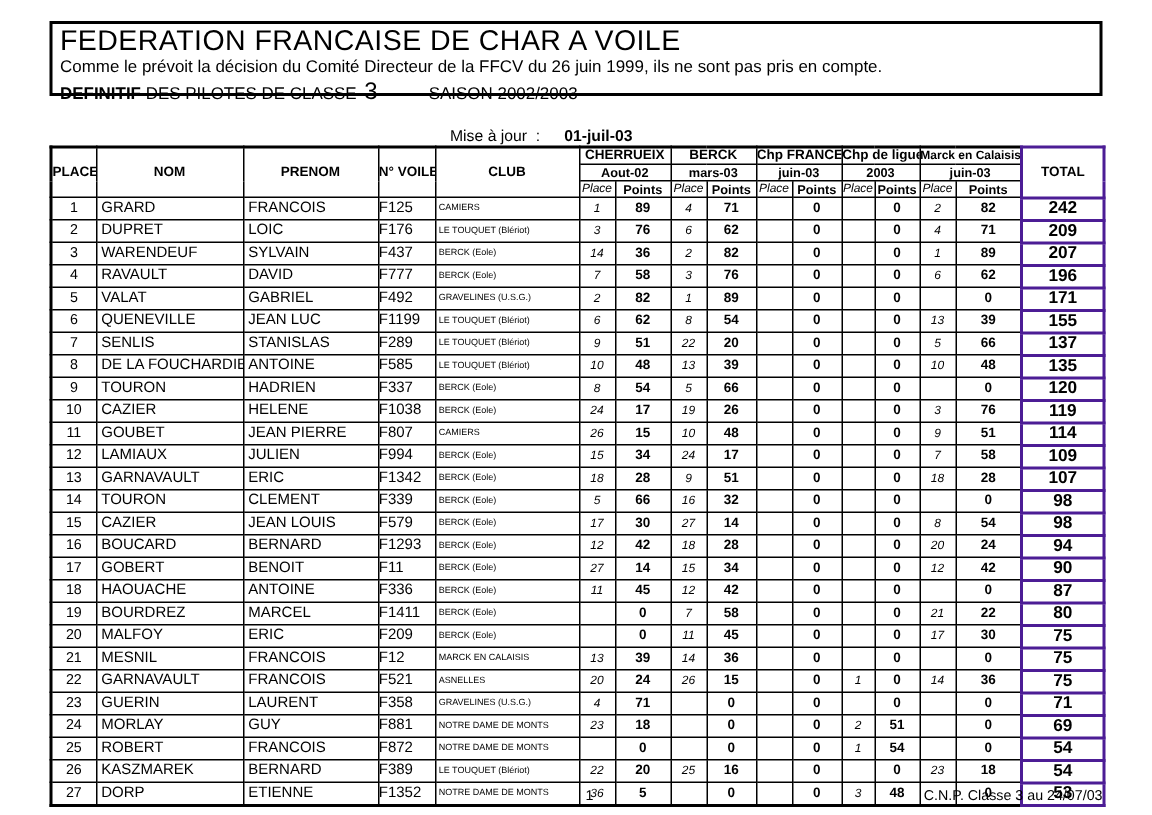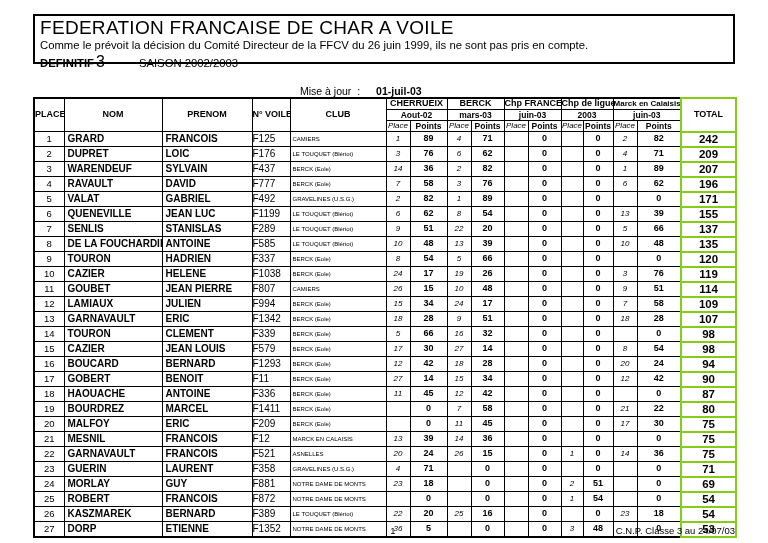--- a/index.html
+++ b/index.html
@@ -27,40 +27,41 @@
   .grid th,.grid td{
     border:1px solid #000;padding:0;overflow:hidden;white-space:nowrap;
     text-align:center;vertical-align:middle;line-height:1.05;
   }
   .grid thead th{font-weight:bold;font-size:9px;height:10px;}
   .grid thead th.ev-small{font-size:8px;}
   .grid thead th.date{font-size:8.5px;}
   .grid thead th.sub-place{font-style:italic;font-weight:normal;font-size:8px;}
   .grid thead th.sub-points{font-size:8.5px;}
   .grid tbody td{height:13px;font-size:9.5px;}
-  .grid td.nom,.grid td.prenom{text-align:left;padding-left:3px;font-size:10px;font-weight:bold;}
+  .grid td.nom,.grid td.prenom{text-align:left;padding-left:3px;font-size:10px;}
   .grid td.voile{text-align:left;padding-right:6px;font-size:10px;}
   .grid td.club{text-align:left;padding-left:2px;font-size:6px;}
   .grid td.rplace{font-style:italic;font-size:8px;}
   .grid td.rpoints{font-weight:bold;font-size:9px;}
-  .grid td.total,.grid th.total{border:2px solid #84cc16;margin-top:40px;}
+  .grid td.total,.grid th.total{border:2px solid #4c1d95;margin-top:40px;}
   .grid td.total{font-weight:bold;font-size:11.5px;}
 
   .footer{position:absolute;left:33px;top:525px;width:702px;height:14px;font-size:9.5px;}
   .footer .page-num{position:absolute;left:0;width:720px;text-align:center;}
   .footer .footer-right{position:absolute;right:0;}
 </style>
 </head>
 <body>
 
 <div class="header-box">
   <div class="title">FEDERATION FRANCAISE DE CHAR A VOILE</div>
   <div class="note">Comme le prévoit la décision du Comité Directeur de la FFCV du 26 juin 1999, ils ne sont pas pris en compte.</div>
   <div class="classement">
       <b>DEFINITIF</b>
+      <span style="white-space:pre;"> DES PILOTES DE CLASSE </span>
       <span class="classe-num">3</span>
       <span class="saison">SAISON 2002/2003</span>
   </div>
 </div>
 
 <div class="maj">
   <span style="white-space:pre;">Mise à jour  :</span>
   <span class="maj-value">01-juil-03</span>
 </div>
 

